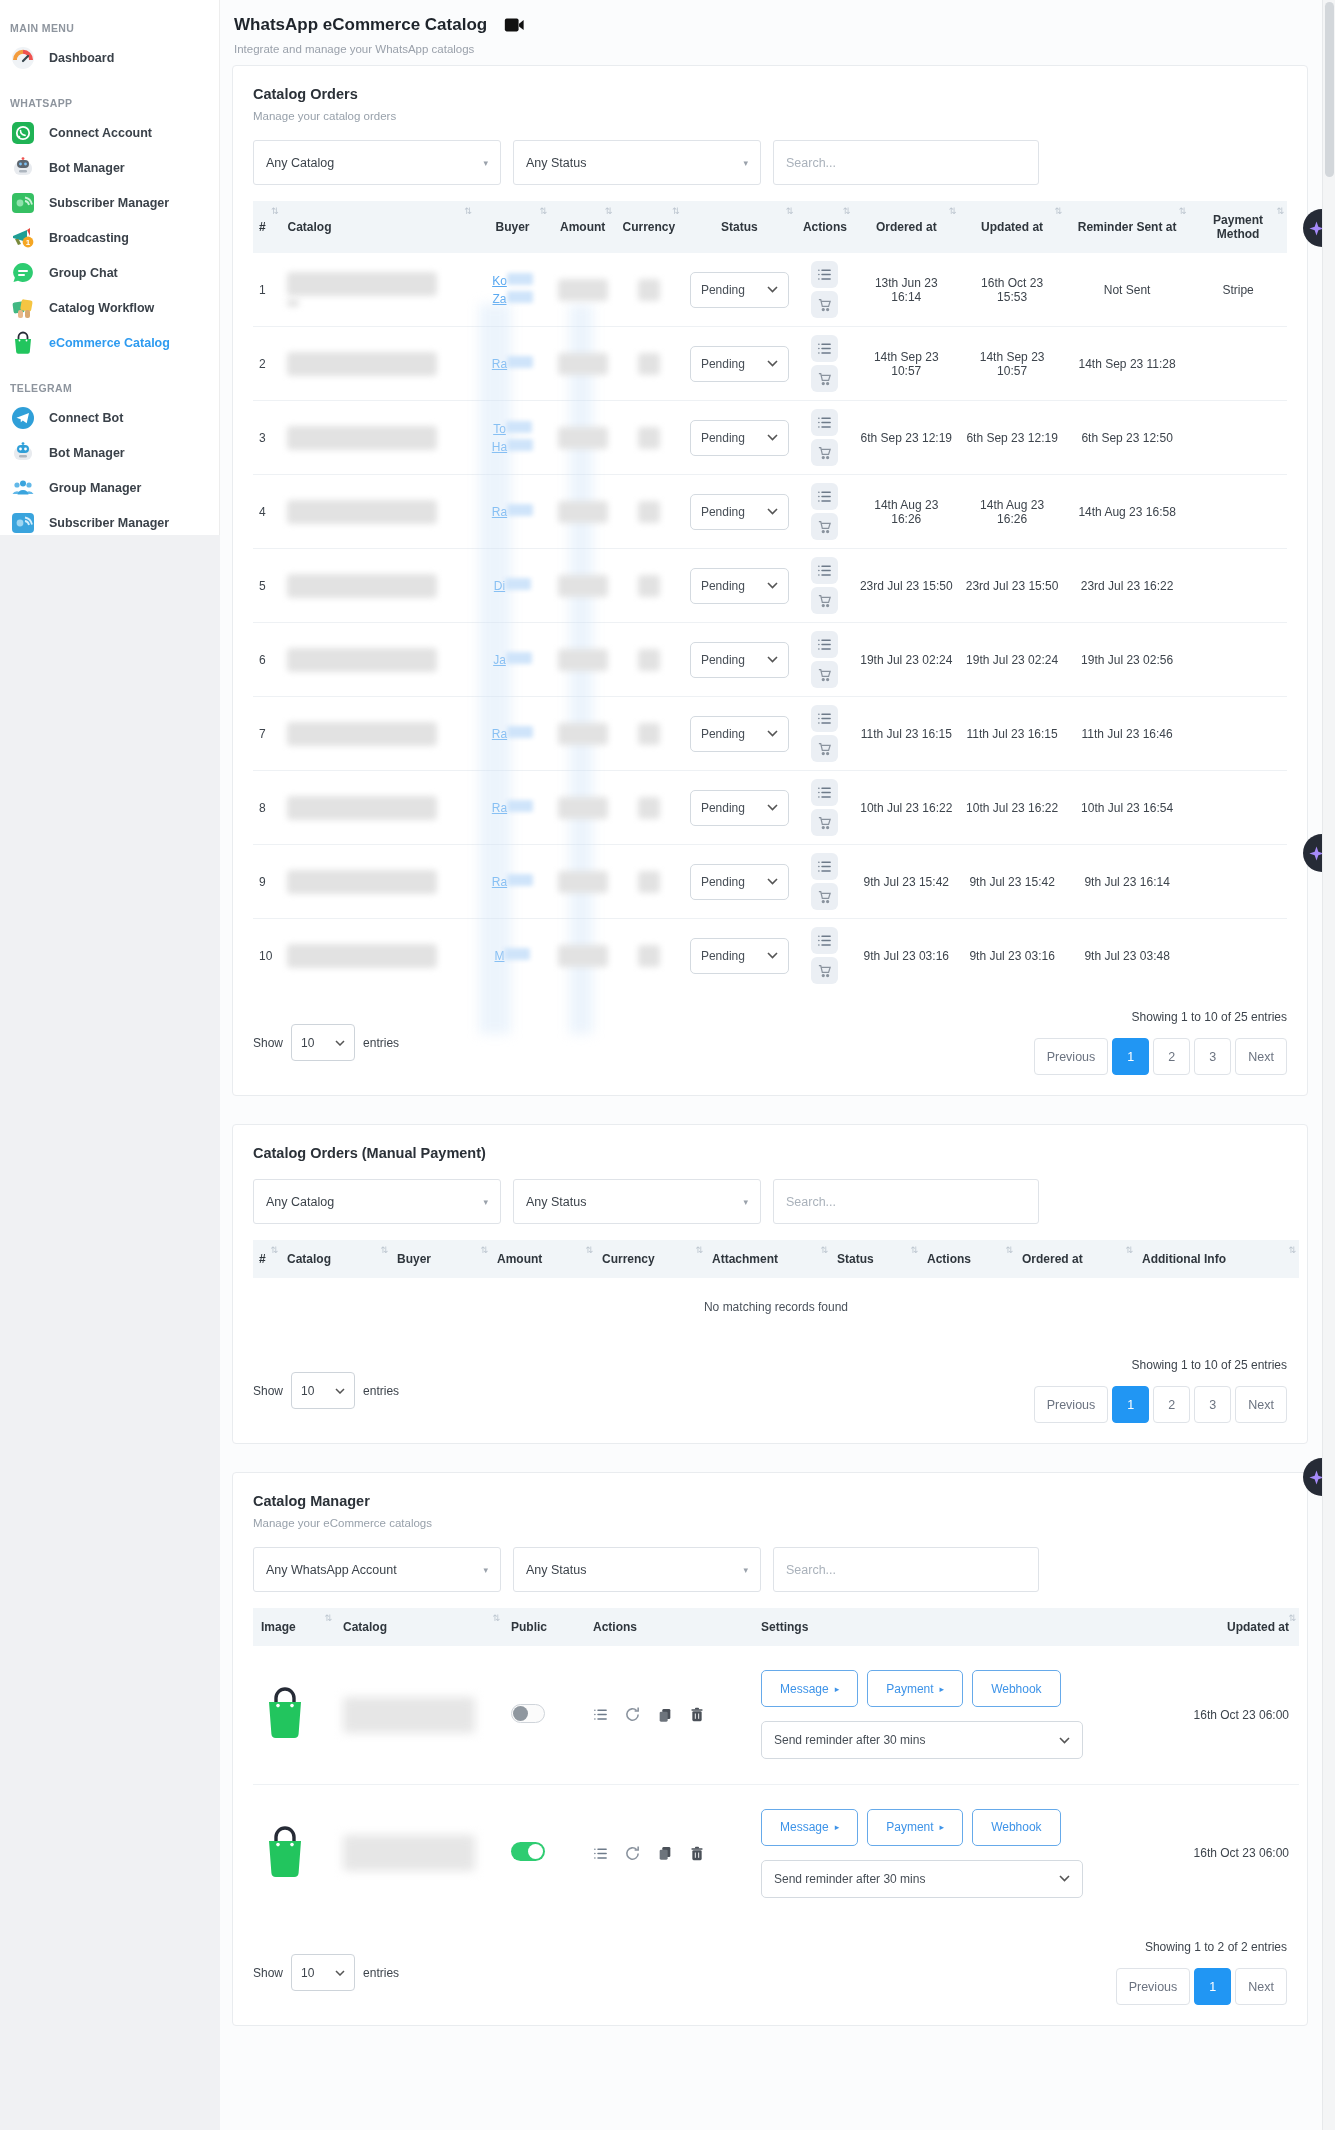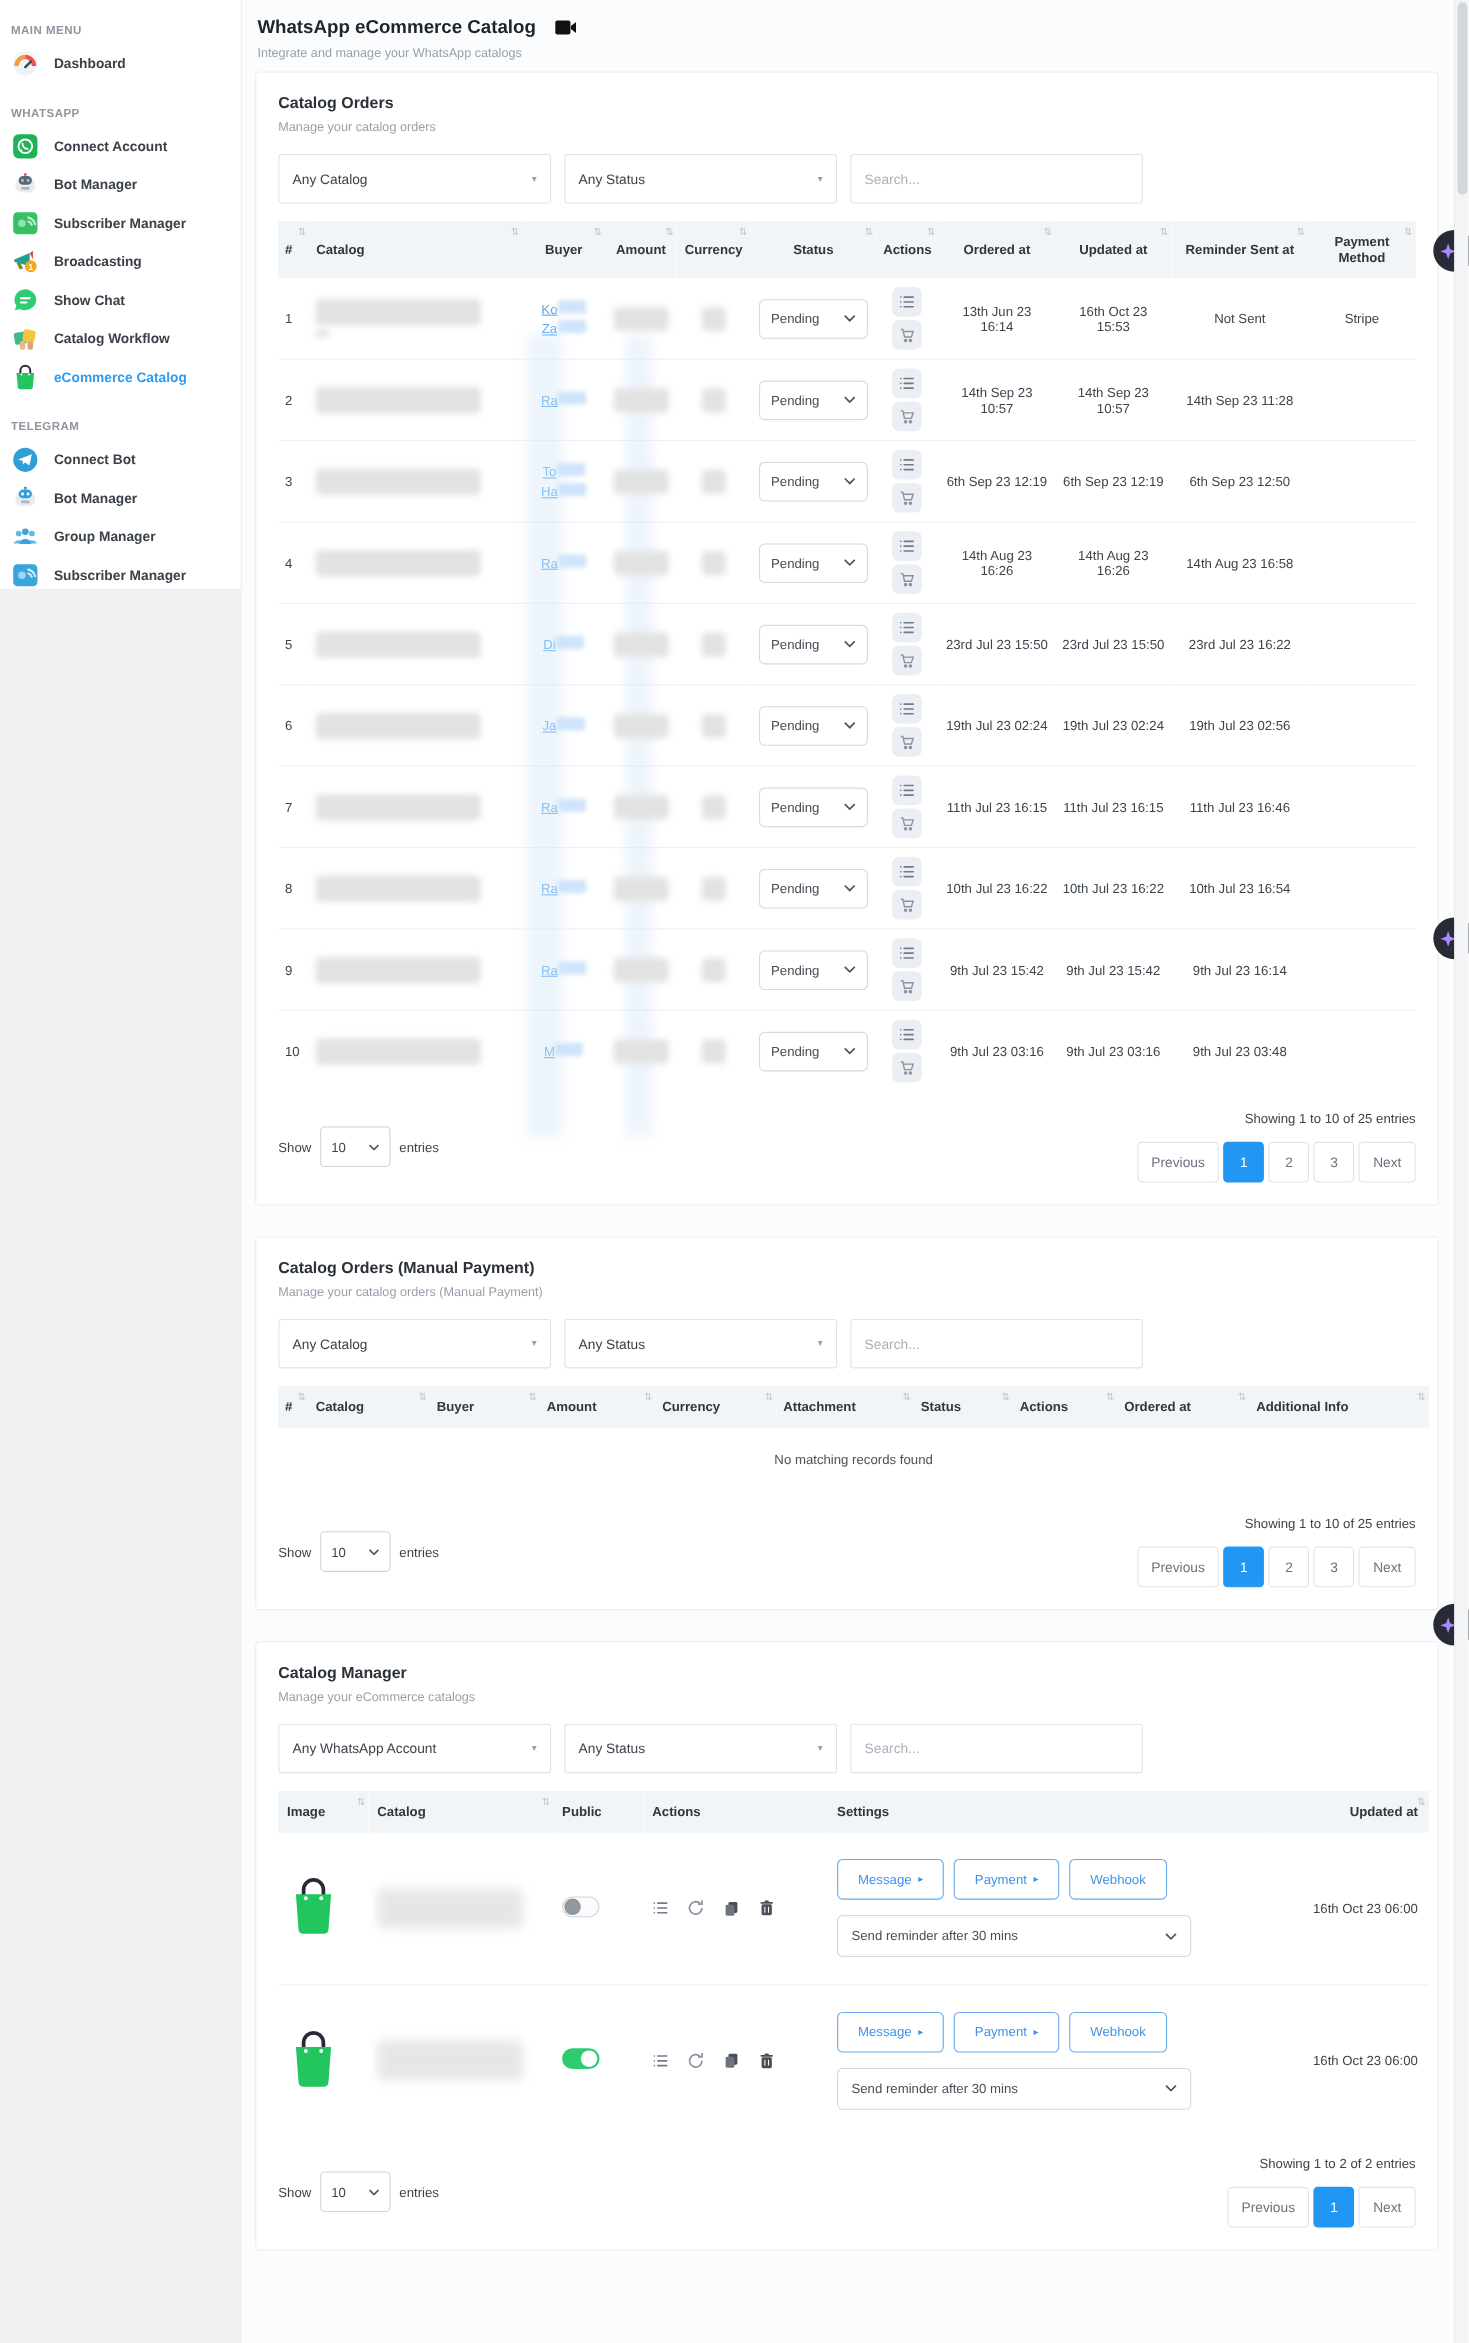--- a/index.html
+++ b/index.html
@@ -150,21 +150,21 @@
     <span class="lbl">Broadcasting</span>
   </div>
   <div class="side-item">
     <span class="sicon">
         <svg width="24" height="24" viewBox="0 0 24 24">
           <path d="M12 2 a10 9.5 0 1 1 -5 17.8 L2.5 21 l1.4 -4.2 A10 9.5 0 0 1 12 2Z" fill="#2ecc71"></path>
           <line x1="8" y1="10" x2="16" y2="10" stroke="#fff" stroke-width="2" stroke-linecap="round"></line>
           <line x1="8" y1="14" x2="13" y2="14" stroke="#fff" stroke-width="2" stroke-linecap="round"></line>
         </svg>
       </span>
-    <span class="lbl">Show Chat</span>
+    <span class="lbl">Group Chat</span>
   </div>
   <div class="side-item">
     <span class="sicon">
         <svg width="24" height="24" viewBox="0 0 24 24">
           <rect x="2" y="6" width="11" height="11" rx="2" fill="#41b883" transform="rotate(-8 7 11)"></rect>
           <rect x="10" y="4" width="11" height="11" rx="2" fill="#f5c542" transform="rotate(10 16 9)"></rect>
           <rect x="7" y="14" width="5" height="8" rx="2" fill="#e8b88a"></rect>
           <rect x="14" y="14" width="5" height="8" rx="2" fill="#d9a870"></rect>
         </svg>
       </span>
@@ -756,21 +756,20 @@
           <span class="pg num">2</span>
           <span class="pg num">3</span>
           <span class="pg">Next</span>
         </div>
       </div>
     </div>
   </section>
 
   <section class="card">
     <div class="card-title">Catalog Orders (Manual Payment)</div>
-    <div class="card-subtitle">Manage your catalog orders (Manual Payment)</div>
     <div class="filters">
       <div class="fselect">
           <span>Any Catalog</span>
           <span class="arrow">▾</span>
         </div>
       <div class="fselect">
           <span>Any Status</span>
           <span class="arrow">▾</span>
         </div>
       <input class="fsearch" placeholder="Search..." style="">

